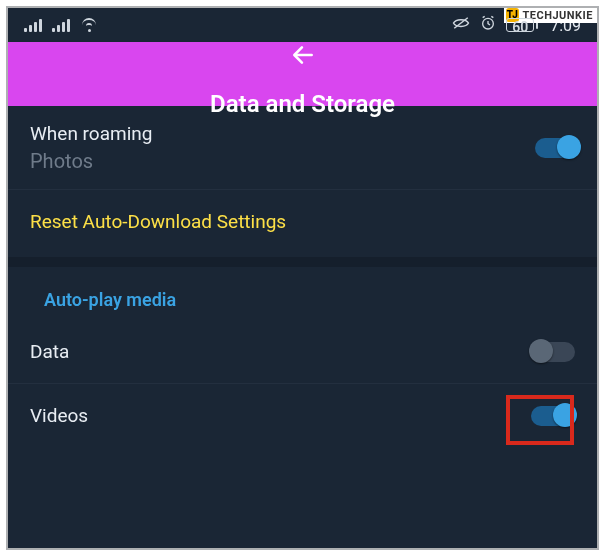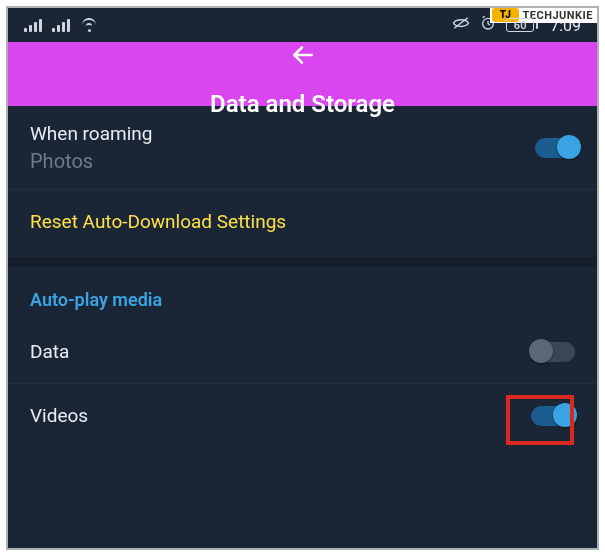--- a/index.html
+++ b/index.html
@@ -28,21 +28,21 @@
     letter-spacing: 0.5px;
     display: flex;
     align-items: center;
     gap: 3px;
   }
   .brand-badge {
     background: #f5b200;
     color: #000;
     font-weight: 800;
     border-radius: 3px;
-    padding: 1px 8px;
+    padding: 1px 1px;
     font-size: 10px;
     line-height: 12px;
   }
   .brand-text { color:#333; }
   
   .statusbar {
     height: 34px;
     background: #1a2635;
     display: flex;
     align-items: center;
@@ -73,21 +73,21 @@
   }
   .wifi .dot{position:absolute;left:8px;top:11px;width:3px;height:3px;background:#cfd6de;border-radius:50%;}
   .nosee { font-size:15px; }
   .alarm { font-size:15px; }
   .battery {
     display:flex; align-items:center; gap:2px;
   }
   .battery-body{
     border:1.5px solid #cfd6de; border-radius:3px;
     width:28px;height:14px; position:relative; display:flex; align-items:flex-start; justify-content:center;
-    font-size:11px; color:#cfd6de; font-weight:600;
+    font-size:14px; color:#cfd6de; font-weight:600;
   }
   .battery-tip{ width:2px;height:7px;background:#cfd6de;border-radius:1px;}
   .clock { font-size:16px; font-weight:400; color:#e3e8ee; margin-left:2px;}
 
   
   .toolbar {
     height: 64px;
     background:#d946ef;
     display:flex; align-items:center;
     padding:0 14px;
@@ -124,21 +124,21 @@
   .toggle.off { background:#3a4656; }
   .toggle.off .knob{ left:-2px; background:#5a6776; }
 
   .reset-row {
     padding:20px 22px 24px;
     color:#fde047; font-size:19px;
     border-bottom: 10px solid #151f2c;
   }
 
   .section-header{
-    padding:22px 22px 10px;
+    padding:22px 36px 10px;
     color:#3aa3e3; font-size:18px; font-weight:600;
   }
 
   .row.simple { padding:20px 22px; }
 
   .highlight-box{
     position:absolute;
     border:4px solid #d9291c;
     pointer-events:none;
   }

